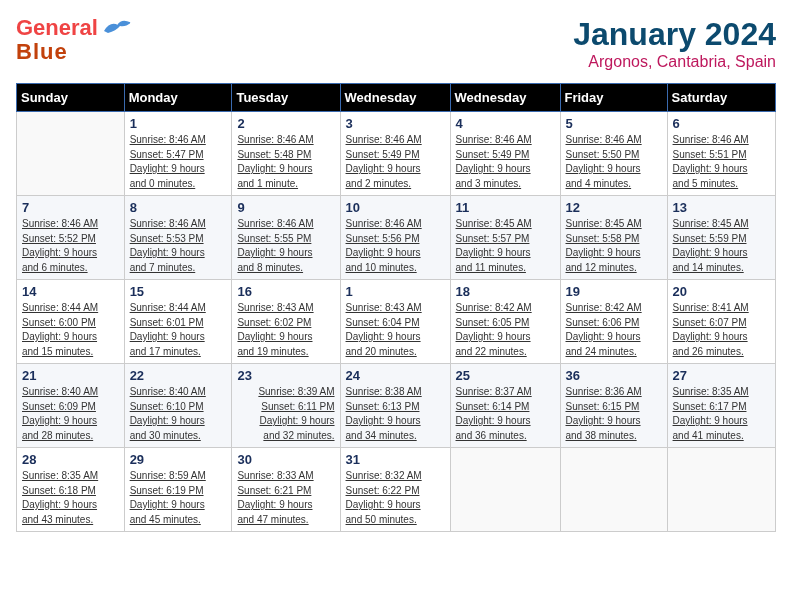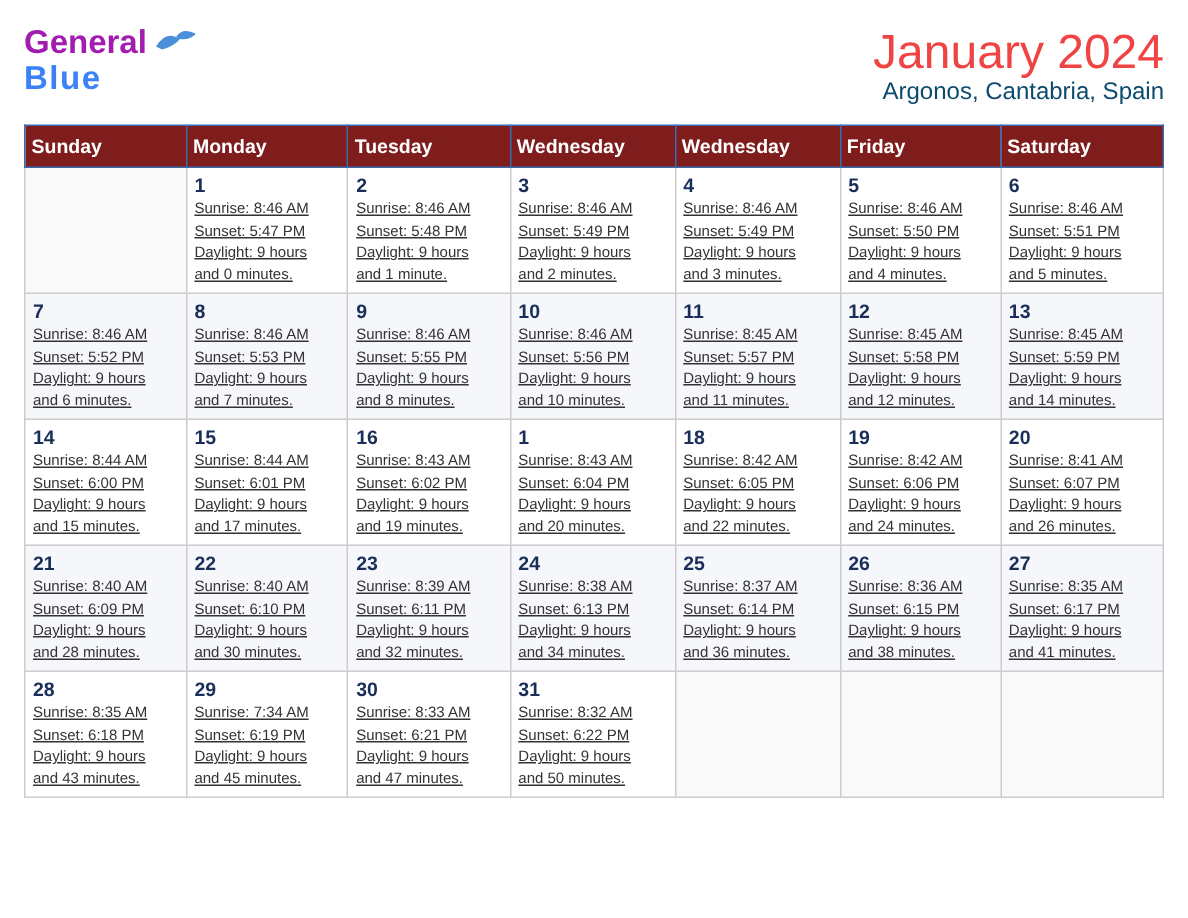--- a/index.html
+++ b/index.html
@@ -28,35 +28,35 @@
       line-height: 1.1;
     }
     .logo-text span {
       color: #4a90d9;
     }
     .title-block {
       text-align: right;
     }
     .month-title {
       font-size: 32px;
-      font-weight: normal;
-      color: #ef4444;
+      font-weight: bold;
+      color: #0c4a6e;
     }
     .location {
       font-size: 16px;
-      color: #0c4a6e;
+      color: #be185d;
       text-align: right;
     }
     .calendar-table {
       width: 100%;
       border-collapse: collapse;
       font-size: 11px;
     }
     .calendar-table thead tr th {
-      background: #7f1d1d;
+      background: #000000;
       color: #fff;
       padding: 6px 4px;
       text-align: left;
       font-size: 13px;
       font-weight: bold;
       border: 1px solid #3a6aaf;
     }
     .calendar-table tbody tr td {
       border: 1px solid #ccc;
       vertical-align: top;
@@ -85,28 +85,28 @@
       background: #f9f9f9 !important;
     }
   </style>
 </head>
 <body>
 
 <div class="header">
   <div class="logo">
     <div style="display:flex;align-items:center;">
       <span class="logo-text">
-        <span style="color:#a21caf;text-align:right;">General</span>
+        <span style="color:#ef4444;text-align:right;">General</span>
       </span>
       <svg width="32" height="22" viewBox="0 0 32 22" style="margin-left:2px;">
         <path d="M4,14 Q10,4 18,8 Q22,2 30,6 Q26,10 20,9 Q16,14 8,16 Z" fill="#4a90d9"></path>
         <path d="M18,8 Q22,2 30,6" fill="none" stroke="#4a90d9" stroke-width="1.5"></path>
       </svg>
     </div>
-    <span class="logo-text" style="color:#3b82f6;font-size:22px;font-weight:bold;letter-spacing:1px;">Blue</span>
+    <span class="logo-text" style="color:#c2410c;font-size:22px;font-weight:bold;letter-spacing:1px;">Blue</span>
   </div>
   <div class="title-block">
     <div class="month-title">January 2024</div>
     <div class="location">Argonos, Cantabria, Spain</div>
   </div>
 </div>
 
 <table class="calendar-table">
   <thead>
     <tr>
@@ -277,41 +277,41 @@
         </td>
         <td>
           <span class="day-number">22</span>
           <div class="day-info" style="white-space: pre-line;">Sunrise: 8:40 AM
 Sunset: 6:10 PM
 Daylight: 9 hours
 and 30 minutes.</div>
         </td>
         <td>
           <span class="day-number">23</span>
-          <div class="day-info" style="white-space: pre-line;">Sunrise: 8:39 AM
+          <div class="day-info" style="white-space: pre-line; text-align: right;">Sunrise: 8:39 AM
 Sunset: 6:11 PM
 Daylight: 9 hours
 and 32 minutes.</div>
         </td>
         <td>
           <span class="day-number">24</span>
           <div class="day-info" style="white-space: pre-line;">Sunrise: 8:38 AM
 Sunset: 6:13 PM
 Daylight: 9 hours
 and 34 minutes.</div>
         </td>
         <td>
           <span class="day-number">25</span>
           <div class="day-info" style="white-space: pre-line;">Sunrise: 8:37 AM
 Sunset: 6:14 PM
 Daylight: 9 hours
 and 36 minutes.</div>
         </td>
         <td>
-          <span class="day-number">26</span>
+          <span class="day-number">36</span>
           <div class="day-info" style="white-space: pre-line;">Sunrise: 8:36 AM
 Sunset: 6:15 PM
 Daylight: 9 hours
 and 38 minutes.</div>
         </td>
         <td>
           <span class="day-number">27</span>
           <div class="day-info" style="white-space: pre-line;">Sunrise: 8:35 AM
 Sunset: 6:17 PM
 Daylight: 9 hours
@@ -321,21 +321,21 @@
       <tr>
         <td>
           <span class="day-number">28</span>
           <div class="day-info" style="white-space: pre-line;">Sunrise: 8:35 AM
 Sunset: 6:18 PM
 Daylight: 9 hours
 and 43 minutes.</div>
         </td>
         <td>
           <span class="day-number">29</span>
-          <div class="day-info" style="white-space: pre-line;">Sunrise: 7:34 AM
+          <div class="day-info" style="white-space: pre-line;">Sunrise: 8:59 AM
 Sunset: 6:19 PM
 Daylight: 9 hours
 and 45 minutes.</div>
         </td>
         <td>
           <span class="day-number">30</span>
           <div class="day-info" style="white-space: pre-line;">Sunrise: 8:33 AM
 Sunset: 6:21 PM
 Daylight: 9 hours
 and 47 minutes.</div>

